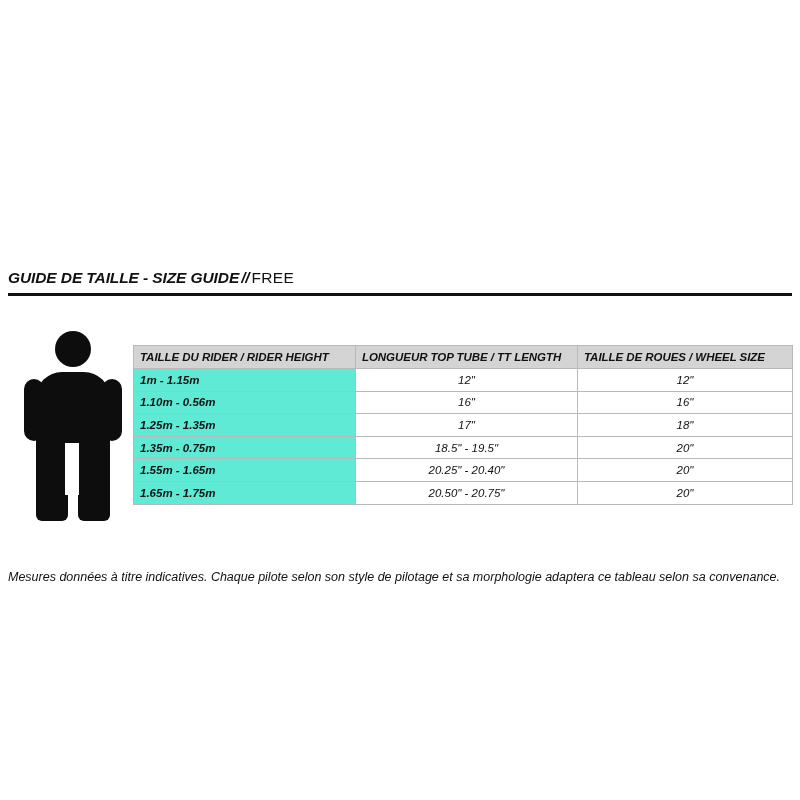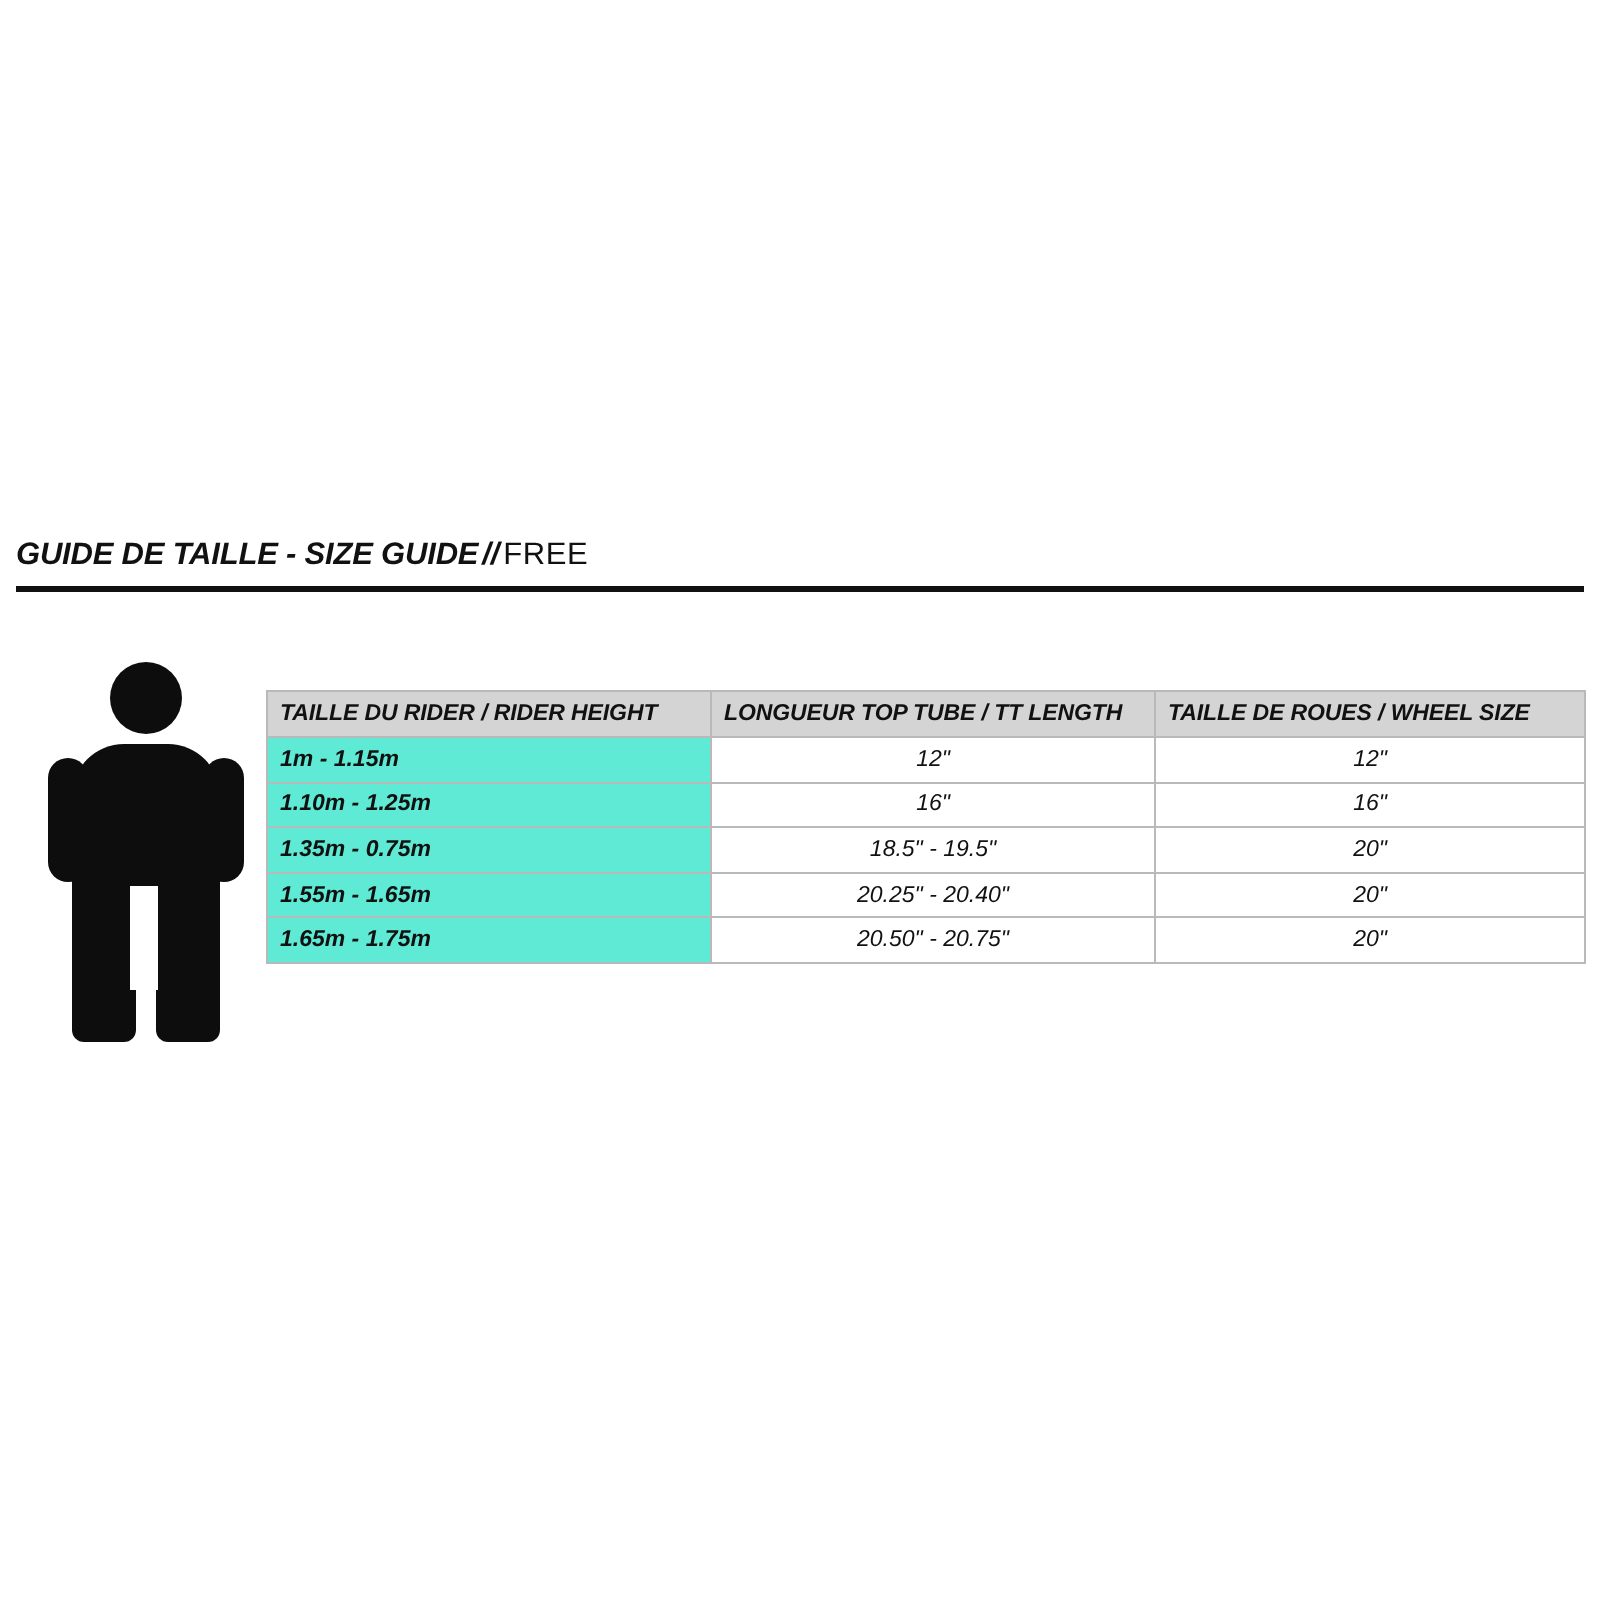--- a/index.html
+++ b/index.html
@@ -234,23 +234,28 @@
           <th>TAILLE DE ROUES / WHEEL SIZE</th>
         </tr>
       </thead>
       <tbody>
         <tr>
           <td class="label">1m - 1.15m</td>
           <td class="val">12"</td>
           <td class="val">12"</td>
         </tr>
         <tr>
-          <td class="label">1.10m - 1.25m</td>
+          <td class="label">1.10m - 0.56m</td>
           <td class="val">16"</td>
           <td class="val">16"</td>
+        </tr>
+        <tr>
+          <td class="label">1.25m - 1.35m</td>
+          <td class="val">17"</td>
+          <td class="val">18"</td>
         </tr>
         <tr>
           <td class="label">1.35m - 0.75m</td>
           <td class="val">18.5" - 19.5"</td>
           <td class="val">20"</td>
         </tr>
         <tr>
           <td class="label">1.55m - 1.65m</td>
           <td class="val">20.25" - 20.40"</td>
           <td class="val">20"</td>
@@ -258,15 +263,16 @@
         <tr>
           <td class="label">1.65m - 1.75m</td>
           <td class="val">20.50" - 20.75"</td>
           <td class="val">20"</td>
         </tr>
       </tbody>
     </table>
   </div>
 
   <div class="notes">
+    <div class="note-line">Mesures données à titre indicatives. Chaque pilote selon son style de pilotage et sa morphologie adaptera ce tableau selon sa convenance.</div>
   </div>
 
 </div>
 
 </body></html>

